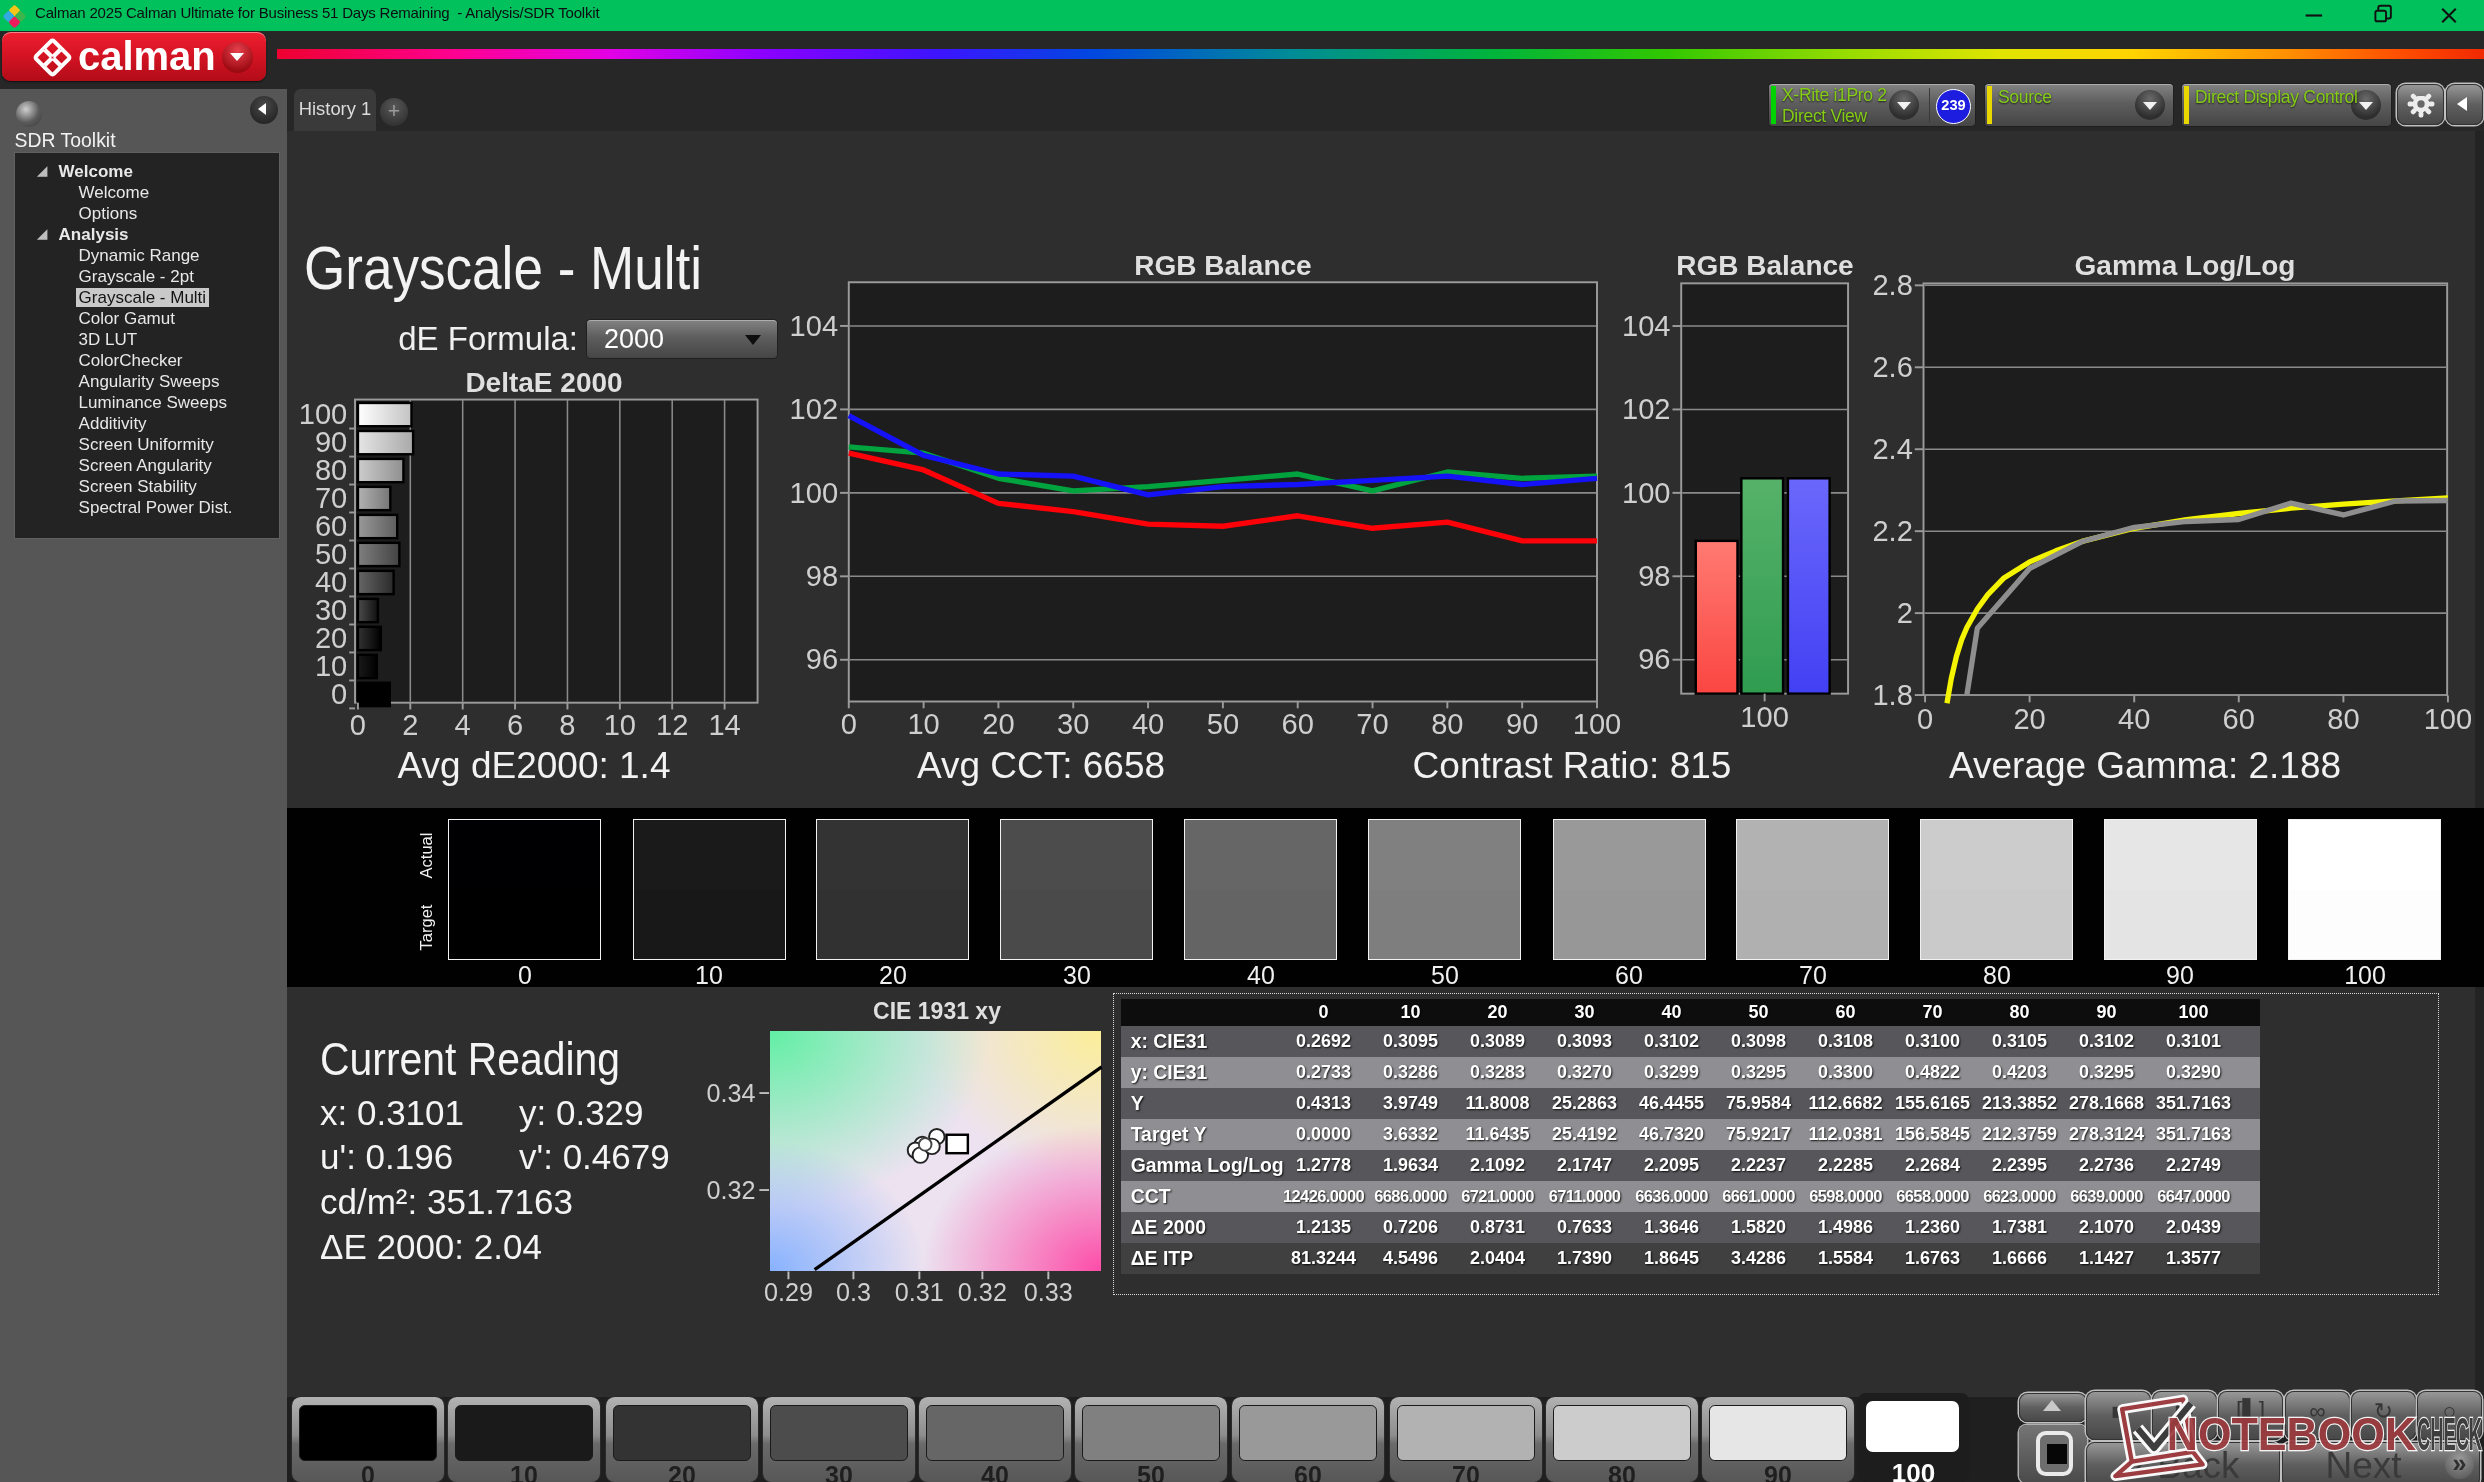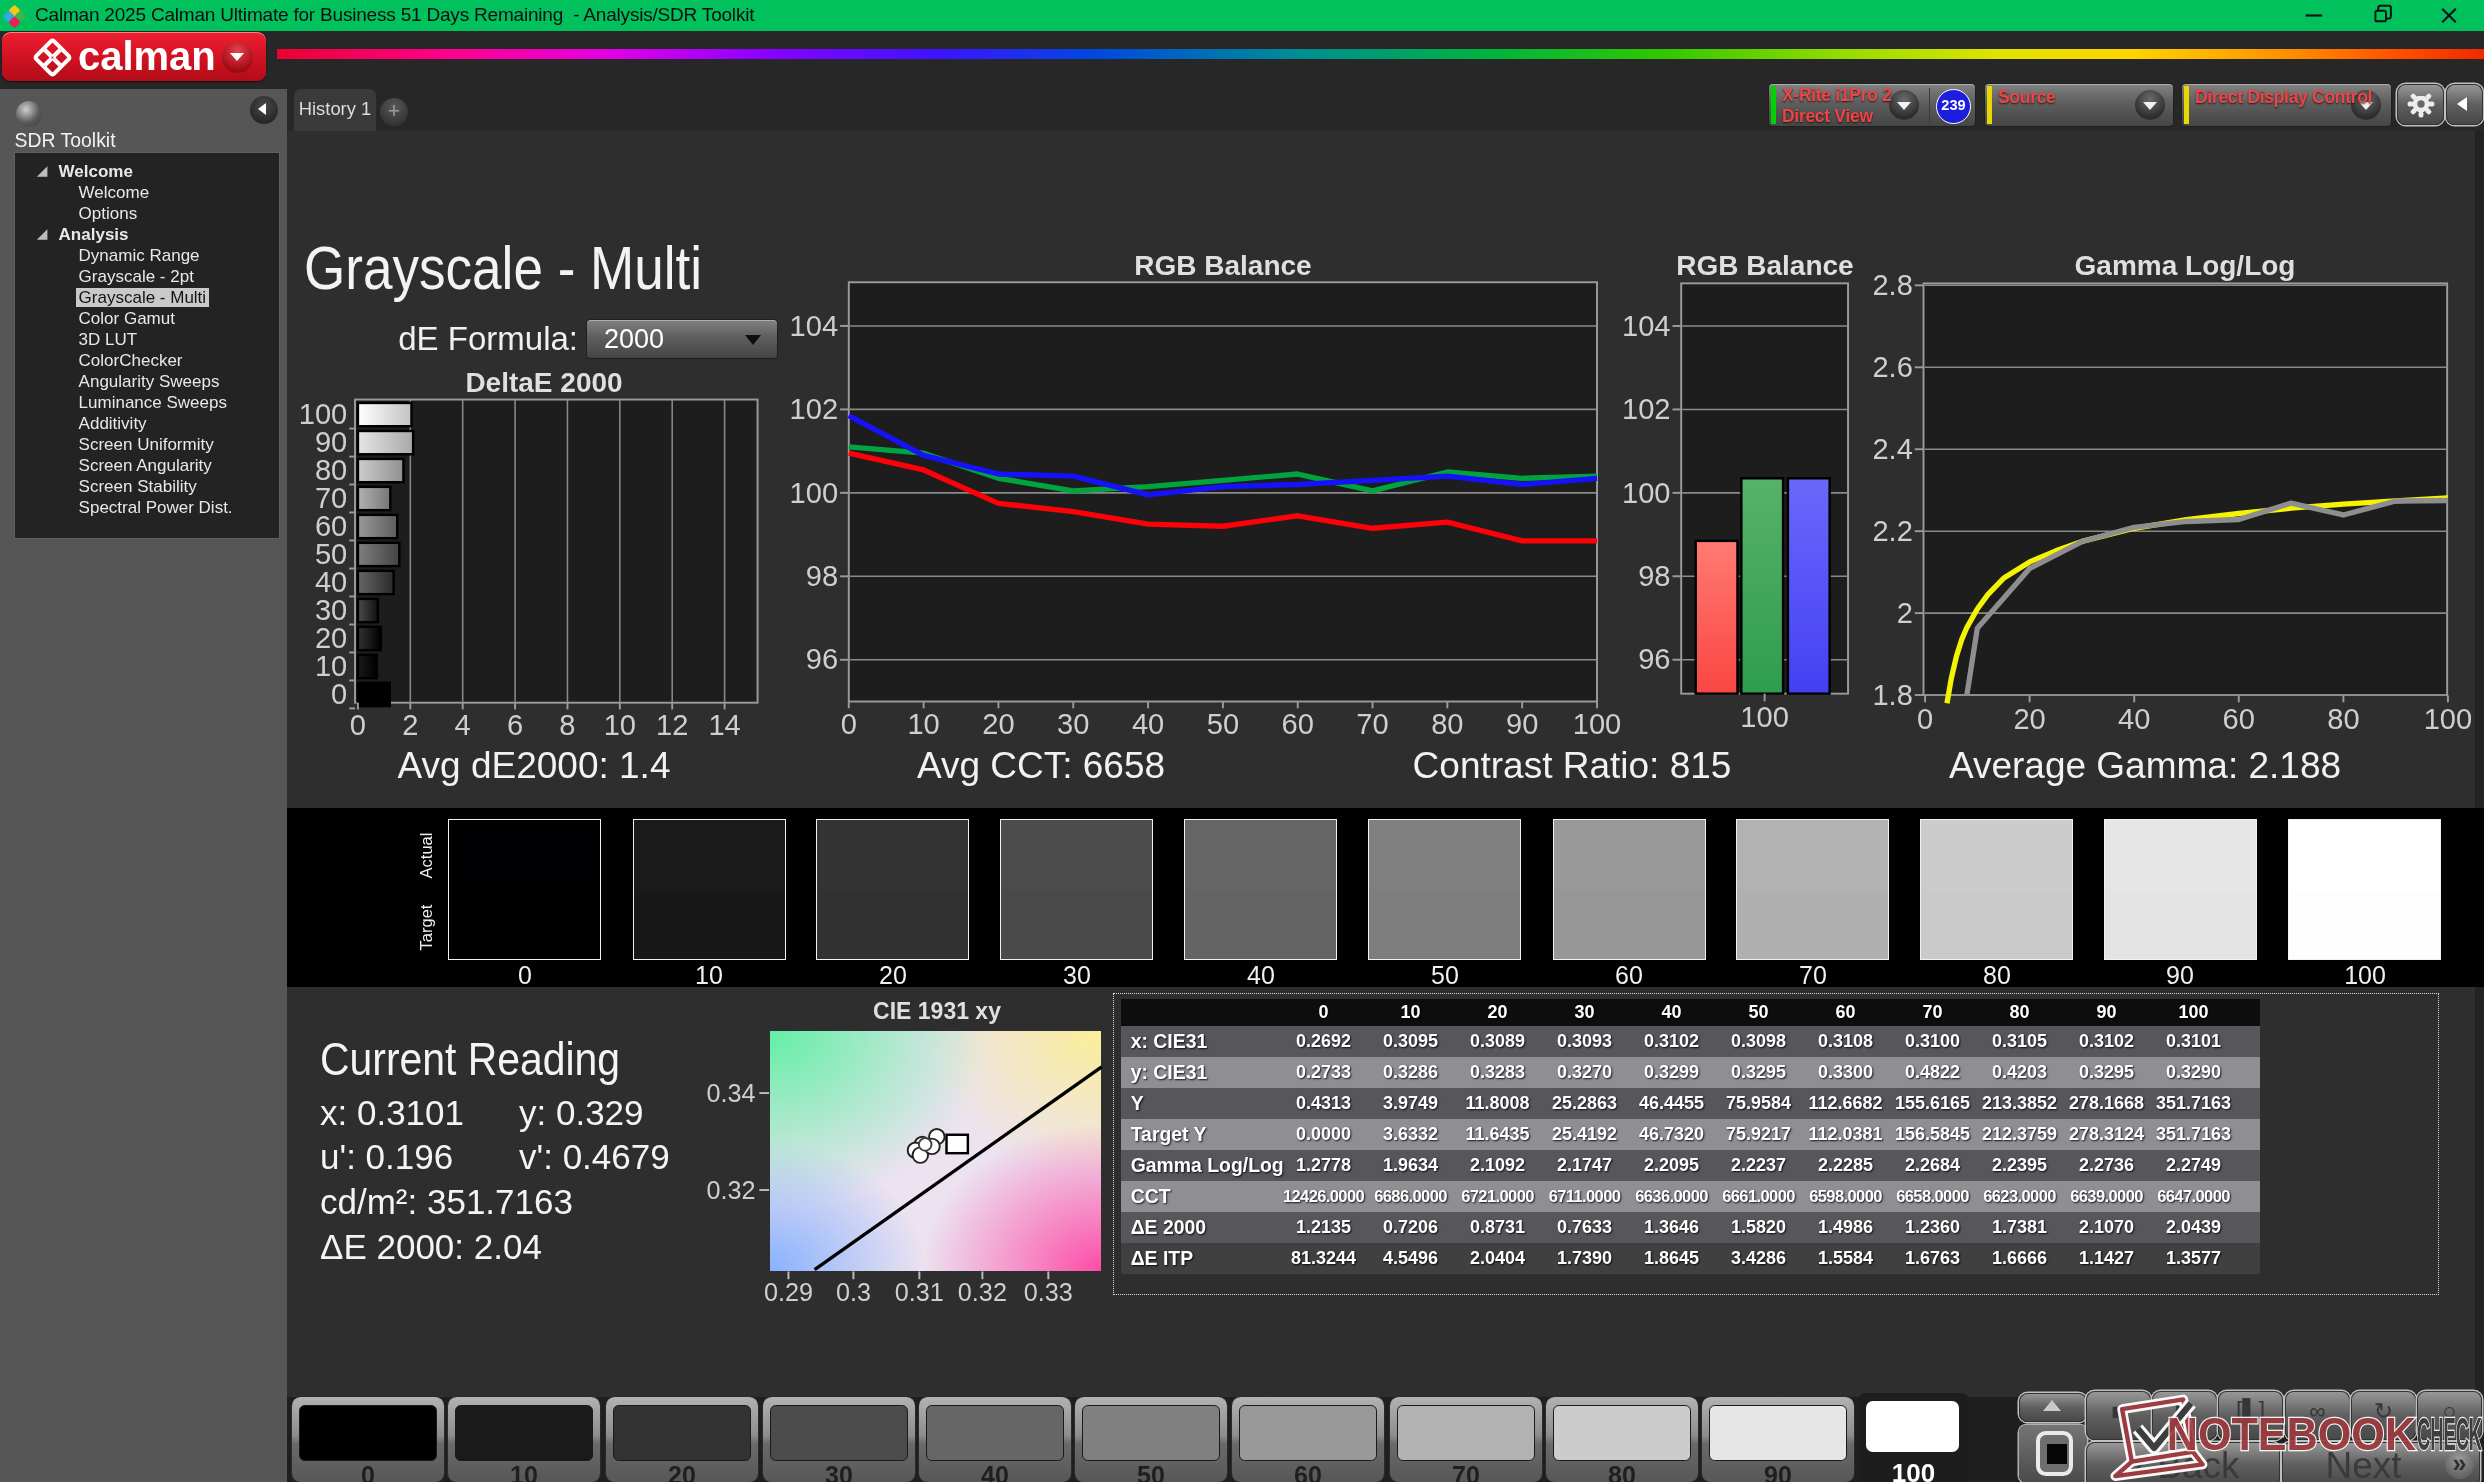--- a/index.html
+++ b/index.html
@@ -22,33 +22,33 @@
 .tbl{left:1121px;top:999px;width:1139px;color:#fff;font-size:18px;font-weight:bold}
 .trow{display:flex;height:31px;line-height:31px;text-shadow:1px 1px 1.9px rgba(0,0,0,.85);white-space:nowrap}
 .tc{width:87px;text-align:center;flex:none}
 .tl{width:159px;padding-left:9.7px;flex:none;font-size:19.4px}
 .dotted{left:1113px;top:993px;width:1326px;height:302px;border:1.9px dotted #d8d8d8}
 .bbar{left:287px;top:1397px;width:2197px;height:85px;background:#1f1f1f}
 .gbtn{position:absolute;border-radius:8.7px;background:linear-gradient(#b2b2b2,#8d8d8d 45%,#6a6a6a 55%,#575757);box-shadow:0 0 0 1px #2a2a2a}
 .gbtn .sw{position:absolute;left:6.8px;top:7.8px;right:6.8px;height:56px;border-radius:5.8px;border:1px solid #1a1a1a}
 .gbtn .bl{position:absolute;left:0;right:0;top:64px;text-align:center;font-size:25px;font-weight:bold;color:#1f1f1f}
 .drop{position:absolute;border-radius:3.9px;background:linear-gradient(#828282,#5e5e5e 45%,#454545);box-shadow:0 0 0 1px #1f1f1f, inset 0 1px 0 rgba(255,255,255,.35)}
-.wtxt{position:absolute;color:#ef4444;font-size:17.5px;font-weight:bold;letter-spacing:-0.3px;text-shadow:0 1px 1.9px rgba(0,0,0,.7);white-space:nowrap}
+.wtxt{position:absolute;color:#84cc16;font-size:17.5px;font-weight:normal;letter-spacing:-0.3px;text-shadow:0 1px 1.9px rgba(0,0,0,.7);white-space:nowrap}
 .dcirc{position:absolute;width:30px;height:30px;border-radius:50%;background:radial-gradient(circle at 50% 30%,#6a6a6a,#2e2e2e 70%)}
 .dcirc:after{content:"";position:absolute;left:7.8px;top:11.6px;border-left:7.8px solid transparent;border-right:7.8px solid transparent;border-top:8.7px solid #f2f2f2}
 .sqbtn{position:absolute;border-radius:8.7px;background:linear-gradient(#9a9a9a,#5f5f5f 50%,#474747);box-shadow:0 0 0 1.5px #c0c0c0, inset 0 0 0 1px #333}
 </style></head><body>
 <div id="page"><div class="abs tb"></div><svg class="abs" style="left:2.9px;top:4.9px" width="23" height="23" viewBox="0 0 24 24">
       <g transform="translate(12,12)">
         <rect x="-4.6" y="-10.6" width="9.2" height="9.2" rx="2.5" fill="#f5c518" transform="rotate(45 0 -6)"></rect>
         <rect x="-10.6" y="-4.6" width="9.2" height="9.2" rx="2.5" fill="#31aae1" transform="rotate(45 -6 0)"></rect>
         <rect x="1.4" y="-4.6" width="9.2" height="9.2" rx="2.5" fill="#3db54a" transform="rotate(45 6 0)"></rect>
         <rect x="-4.6" y="1.4" width="9.2" height="9.2" rx="2.5" fill="#ec1d5c" transform="rotate(45 0 6)"></rect>
       </g>
-    </svg><div class="abs" style="left:35px;top:3.9px;font-size:19px;letter-spacing:-0.2px;color:#0d0d12">Calman 2025 Calman Ultimate for Business 51 Days Remaining&nbsp; - Analysis/SDR Toolkit</div><svg class="abs" style="left:2290px;top:0" width="194" height="31" viewBox="0 0 200 32">
+    </svg><div class="abs" style="left:35px;top:3.9px;font-size:15px;letter-spacing:-0.2px;color:#0d0d12">Calman 2025 Calman Ultimate for Business 51 Days Remaining&nbsp; - Analysis/SDR Toolkit</div><svg class="abs" style="left:2290px;top:0" width="194" height="31" viewBox="0 0 200 32">
       <line x1="16" y1="16" x2="33" y2="16" stroke="#111" stroke-width="2.2"></line>
       <rect x="88" y="11" width="11" height="11" fill="none" stroke="#111" stroke-width="2" rx="2"></rect>
       <path d="M91 11 v-3 a2 2 0 0 1 2-2 h9 a2 2 0 0 1 2 2 v9 a2 2 0 0 1-2 2 h-3" fill="none" stroke="#111" stroke-width="2"></path>
       <path d="M157 9 l14 14 M171 9 l-14 14" stroke="#111" stroke-width="2.2"></path>
     </svg><div class="abs appbar"></div><div class="abs" style="left:277px;top:49px;width:2208px;height:9.7px;background:linear-gradient(90deg,#ee0030 0%,#ff0090 8%,#e400e4 15%,#8c00ff 22%,#3c14ff 30%,#0048e0 37%,#008c96 46%,#00b43c 55%,#32c800 63%,#96dc00 71%,#e0e400 78%,#ffd400 84%,#ff9000 91%,#ff5000 96%,#f02800 100%)"></div><div class="abs" style="left:1.9px;top:32px;width:264px;height:49px;border-radius:8.7px;background:linear-gradient(#ef1f30,#d61424 45%,#b20c18);box-shadow:inset 0 1px 0 rgba(255,255,255,.45),0 1px 1.9px rgba(0,0,0,.6)">
       <svg class="abs" style="left:29px;top:4.9px" width="43" height="41" viewBox="0 0 44 42">
         <g transform="translate(22,21) rotate(45)" fill="none" stroke="#fff" stroke-width="3">
           <rect x="-13.5" y="-13.5" width="27" height="27" rx="3"></rect>
           <rect x="-12" y="-12" width="11" height="11" rx="1.5" stroke-width="2.4"></rect>
           <rect x="1" y="-12" width="11" height="11" rx="1.5" stroke-width="2.4"></rect>

